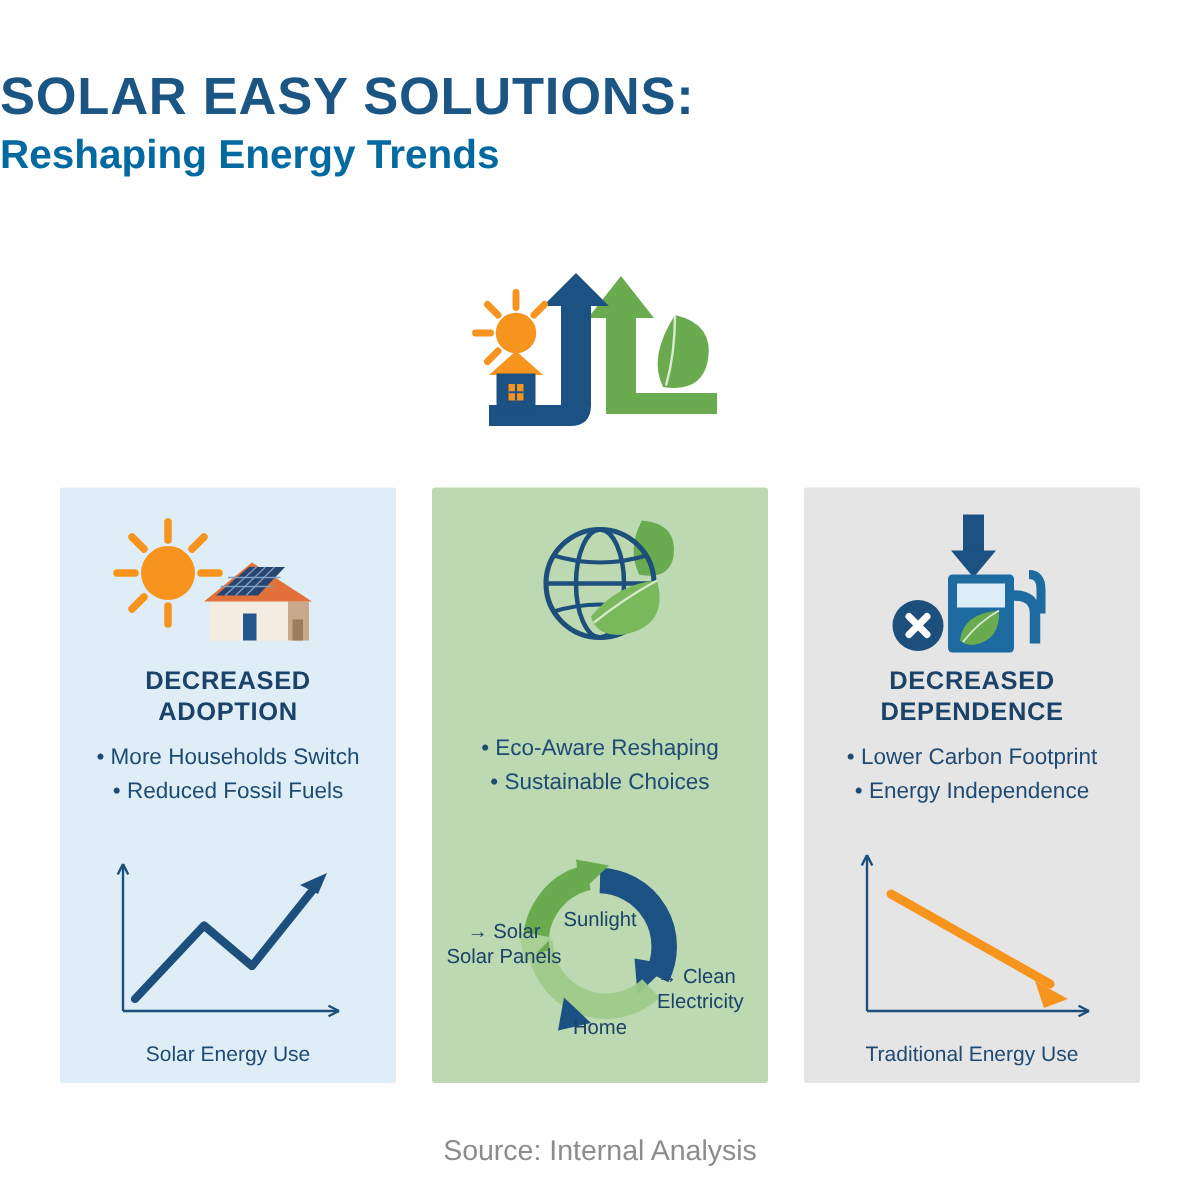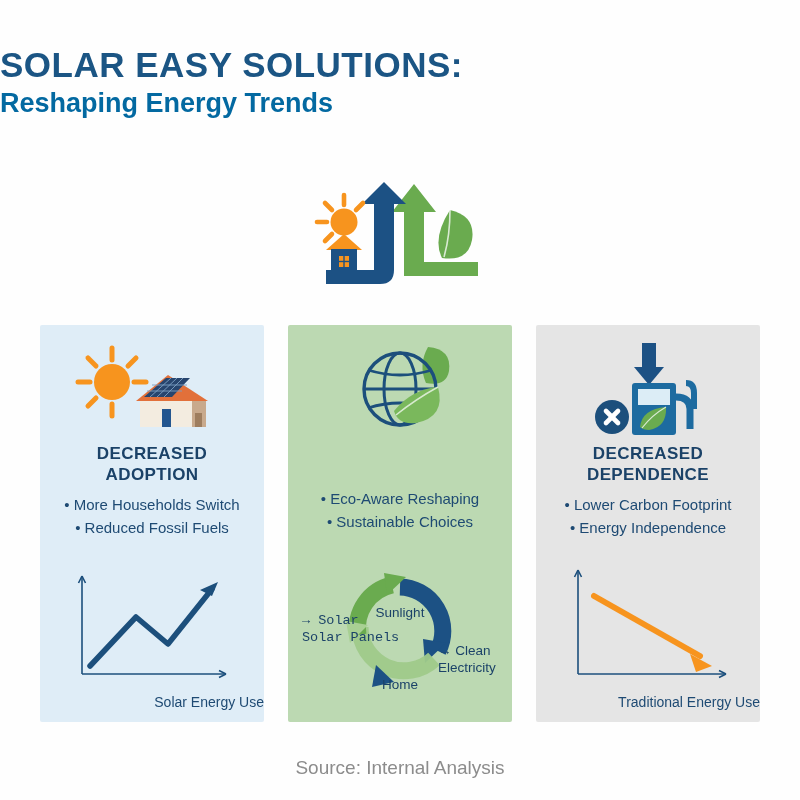--- a/index.html
+++ b/index.html
@@ -111,21 +111,21 @@
     bottom: 14px;
     left: 0;
     width: 224px;
     height: 160px;
   }
   .chart-caption {
     position: absolute;
     bottom: 12px;
     left: 0;
     width: 224px;
-    text-align: right;
+    text-align: center;
     font-size: 14px;
     color: #1e4a73;
   }
 
   
   .cycle-wrap {
     position: absolute;
     bottom: 2px;
     left: 0;
     width: 224px;
@@ -134,21 +134,21 @@
   .cycle-label {
     position: absolute;
     font-size: 13.5px;
     color: #1b4268;
     line-height: 1.25;
     white-space: nowrap;
   }
   .lbl-sunlight { top: 50px; left: 0; width: 224px; text-align: center; }
   .lbl-clean    { top: 88px; left: 150px; text-align: left; }
   .lbl-home     { top: 122px; left: 0; width: 224px; text-align: center; }
-  .lbl-solar    { top: 58px; left: 14px; width: 92px; text-align: left; font-family: Liberation Mono, monospace; }
+  .lbl-solar    { top: 58px; left: 2px; width: 92px; text-align: center; }
 
   
   .source {
     position: absolute;
     top: 757px;
     left: 0;
     width: 800px;
     text-align: center;
     font-size: 19px;
     color: #8c8c8c;

